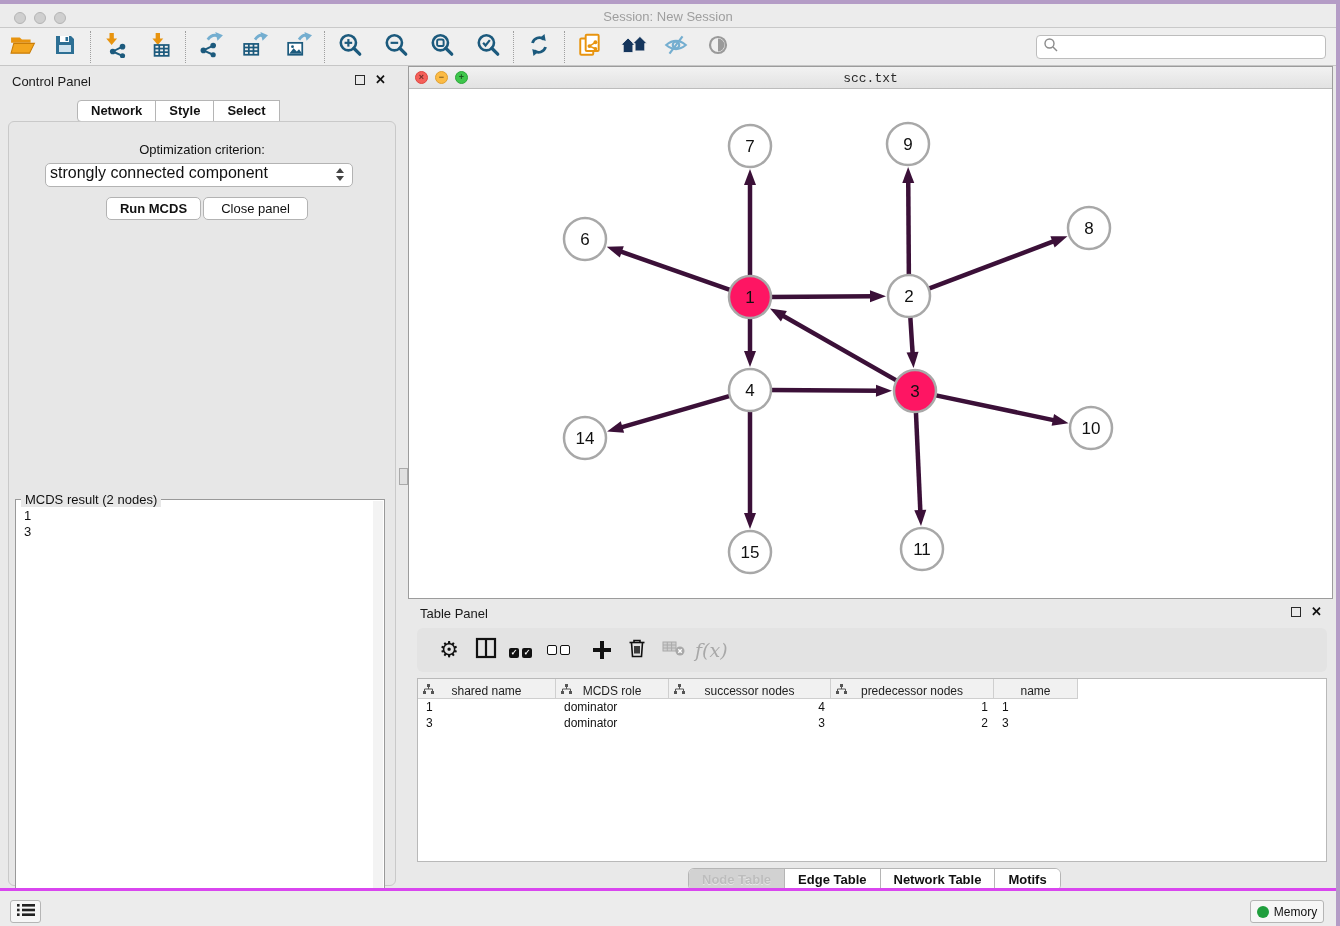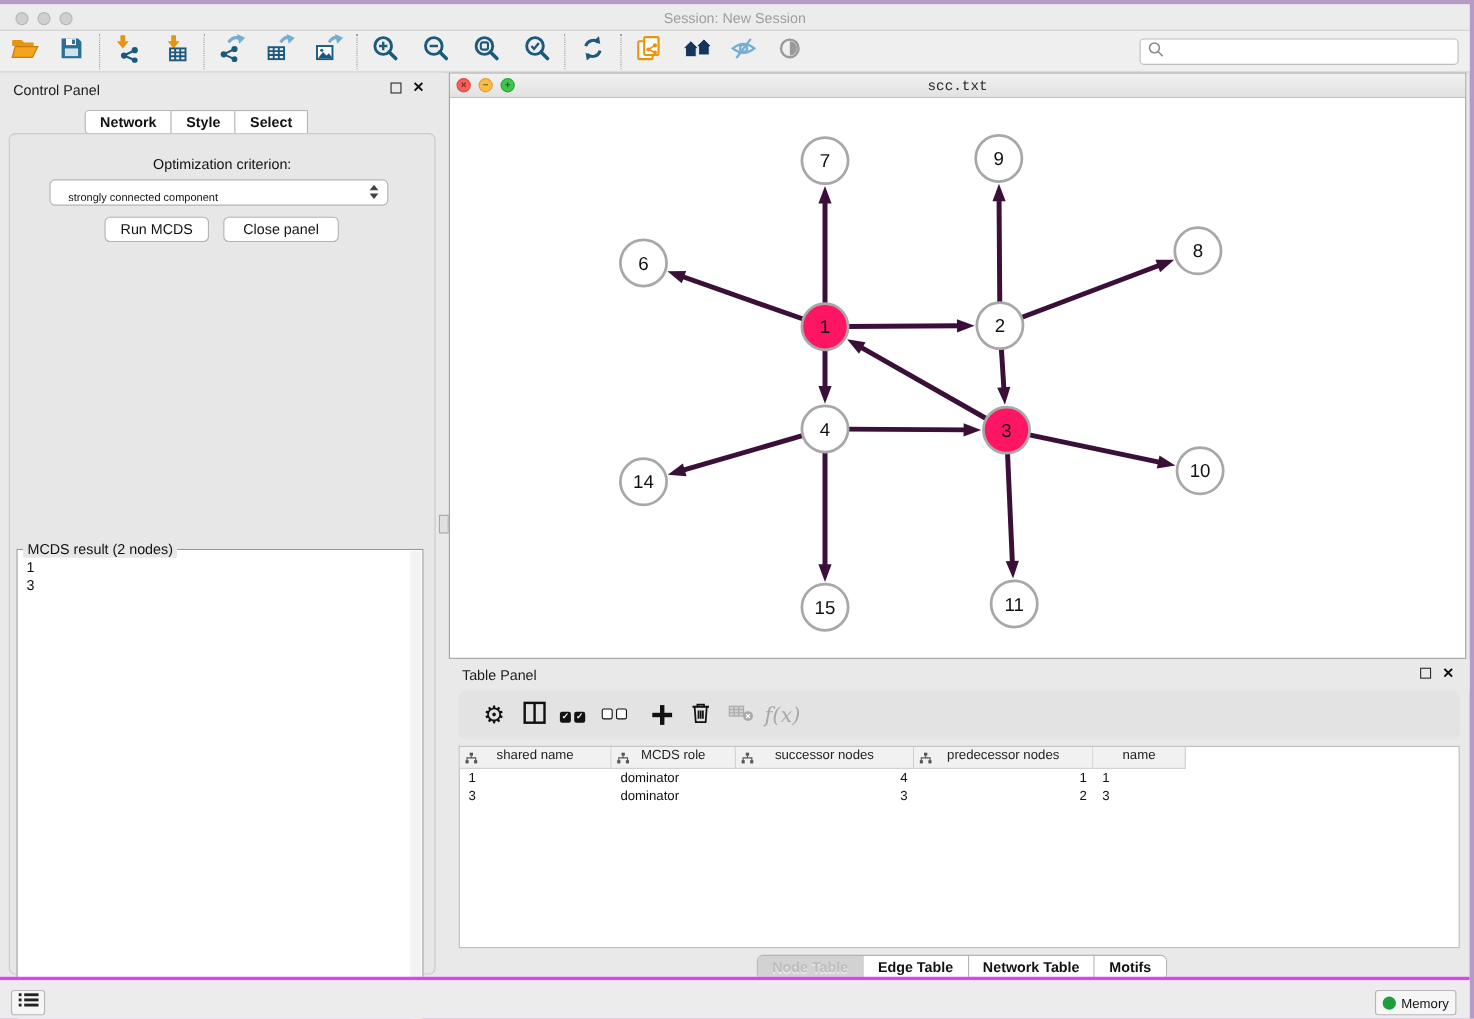--- a/index.html
+++ b/index.html
@@ -41,27 +41,27 @@
   .cp-tab { height:22px; line-height:20px; padding:0 13px; background:#fff; border:1px solid #b5b5b5;
     font-size:13px; font-weight:bold; color:#111; margin-left:-1px; }
   .cp-tab:first-child { border-radius:4px 0 0 4px; margin-left:0; }
   .cp-tab:last-child { border-radius:0 4px 4px 0; }
   .cp-tab.active { background:#e2e2e2; color:#b8b8b8; text-shadow:0 1px 0 #fff;margin-top:26px; }
 
   #cp-body { left:8px; top:117px; width:388px; height:765px; background:#e7e7e7;
     border:1px solid #c9c9c9; border-radius:6px; }
   #opt-label { left:0; top:20px; width:100%; text-align:center; font-size:13px; color:#111; }
   #opt-select { left:36px; top:41px; width:308px; height:24px; background:#fff; border:1px solid #b3b3b3;
-    border-radius:5px; font-size:10px; color:#111; display:flex; align-items:flex-end; padding-left:16px; }
+    border-radius:5px; font-size:16px; color:#111; display:flex; align-items:flex-start; padding-left:4px; }
   #opt-stepper { position:absolute; right:8px; top:4px; display:flex; flex-direction:column; gap:3px; }
   .tri-up { width:0; height:0; border-left:4px solid transparent; border-right:4px solid transparent; border-bottom:5px solid #444; }
   .tri-down { width:0; height:0; border-left:4px solid transparent; border-right:4px solid transparent; border-top:5px solid #444; }
   .cp-btn { height:23px; background:#fff; border:1px solid #b3b3b3; border-radius:5px; font-size:13px; color:#111;
     display:flex; align-items:center; justify-content:center; }
-  #run-btn { left:86px; top:75px; width:95px; }
+  #run-btn { left:97px; top:75px; width:95px;font-weight:bold; }
   #closepanel-btn { left:194px; top:75px; width:105px; }
 
   #mcds-box { left:6px; top:377px; width:370px; height:464px; border:1px solid #999; background:#fff; }
   #mcds-legend { position:absolute; left:5px; top:-8px; background:#e7e7e7; padding:0 4px; font-size:13px; color:#111; }
   #mcds-text { position:absolute; left:8px; top:8px; font-size:13px; color:#111; white-space:pre; line-height:16px; }
   #mcds-scroll { position:absolute; right:1px; top:1px; width:10px; height:calc(100% - 2px); background:#f3f3f3; }
 
   
   #v-grip { left:399px; top:464px; width:9px; height:17px; background:#e0e0e0; border:1px solid #a9a9a9; }
   #h-grip { left:854px; top:589px; width:17px; height:8px; background:#e0e0e0; border:1px solid #bbb; }
@@ -96,21 +96,21 @@
   .chk.off { border:1.5px solid #111; background:#fff; }
   .plus-glyph { position:relative; width:18px; height:18px; }
   .plus-glyph::before, .plus-glyph::after { content:""; position:absolute; background:#111; }
   .plus-glyph::before { left:7px; top:0; width:4px; height:18px; }
   .plus-glyph::after { left:0; top:7px; width:18px; height:4px; }
   .fx-label { font-family:"DejaVu Serif", serif; font-style:italic; font-size:19px; color:#a8a8a8; }
 
   #tp-table { left:417px; top:674px; width:910px; height:184px; background:#fff; border:1px solid #b9b9b9; }
   .th-row { display:flex; height:20px; }
   .th-cell { background:#f1f1f1; border-right:1px solid #cfcfcf; border-bottom:1px solid #cfcfcf;
-    font-size:12px; color:#222; display:flex; align-items:flex-start; justify-content:center; position:relative; flex:none; }
+    font-size:12px; color:#222; display:flex; align-items:flex-end; justify-content:center; position:relative; flex:none; }
   .th-cell .hier { position:absolute; left:5px; top:5px; }
   .td-row { display:flex; height:16px; font-size:12px; color:#111; }
   .td-cell { flex:none; display:flex; align-items:center; }
   .al { justify-content:flex-start; padding-left:8px; }
   .ar { justify-content:flex-end; padding-right:6px; }
   .w0{width:138px}.w1{width:113px}.w2{width:162px}.w3{width:163px}.w4{width:84px}
 
   #tp-tabs { left:688px; top:864px; height:23px; display:flex; border:1px solid #b5b5b5; border-radius:6px; overflow:hidden; background:#fff; }
   .tp-tab { height:100%; line-height:21px; padding:0 13px; font-size:13px; font-weight:bold; color:#111;
     border-left:1px solid #b5b5b5; background:#fff; }

